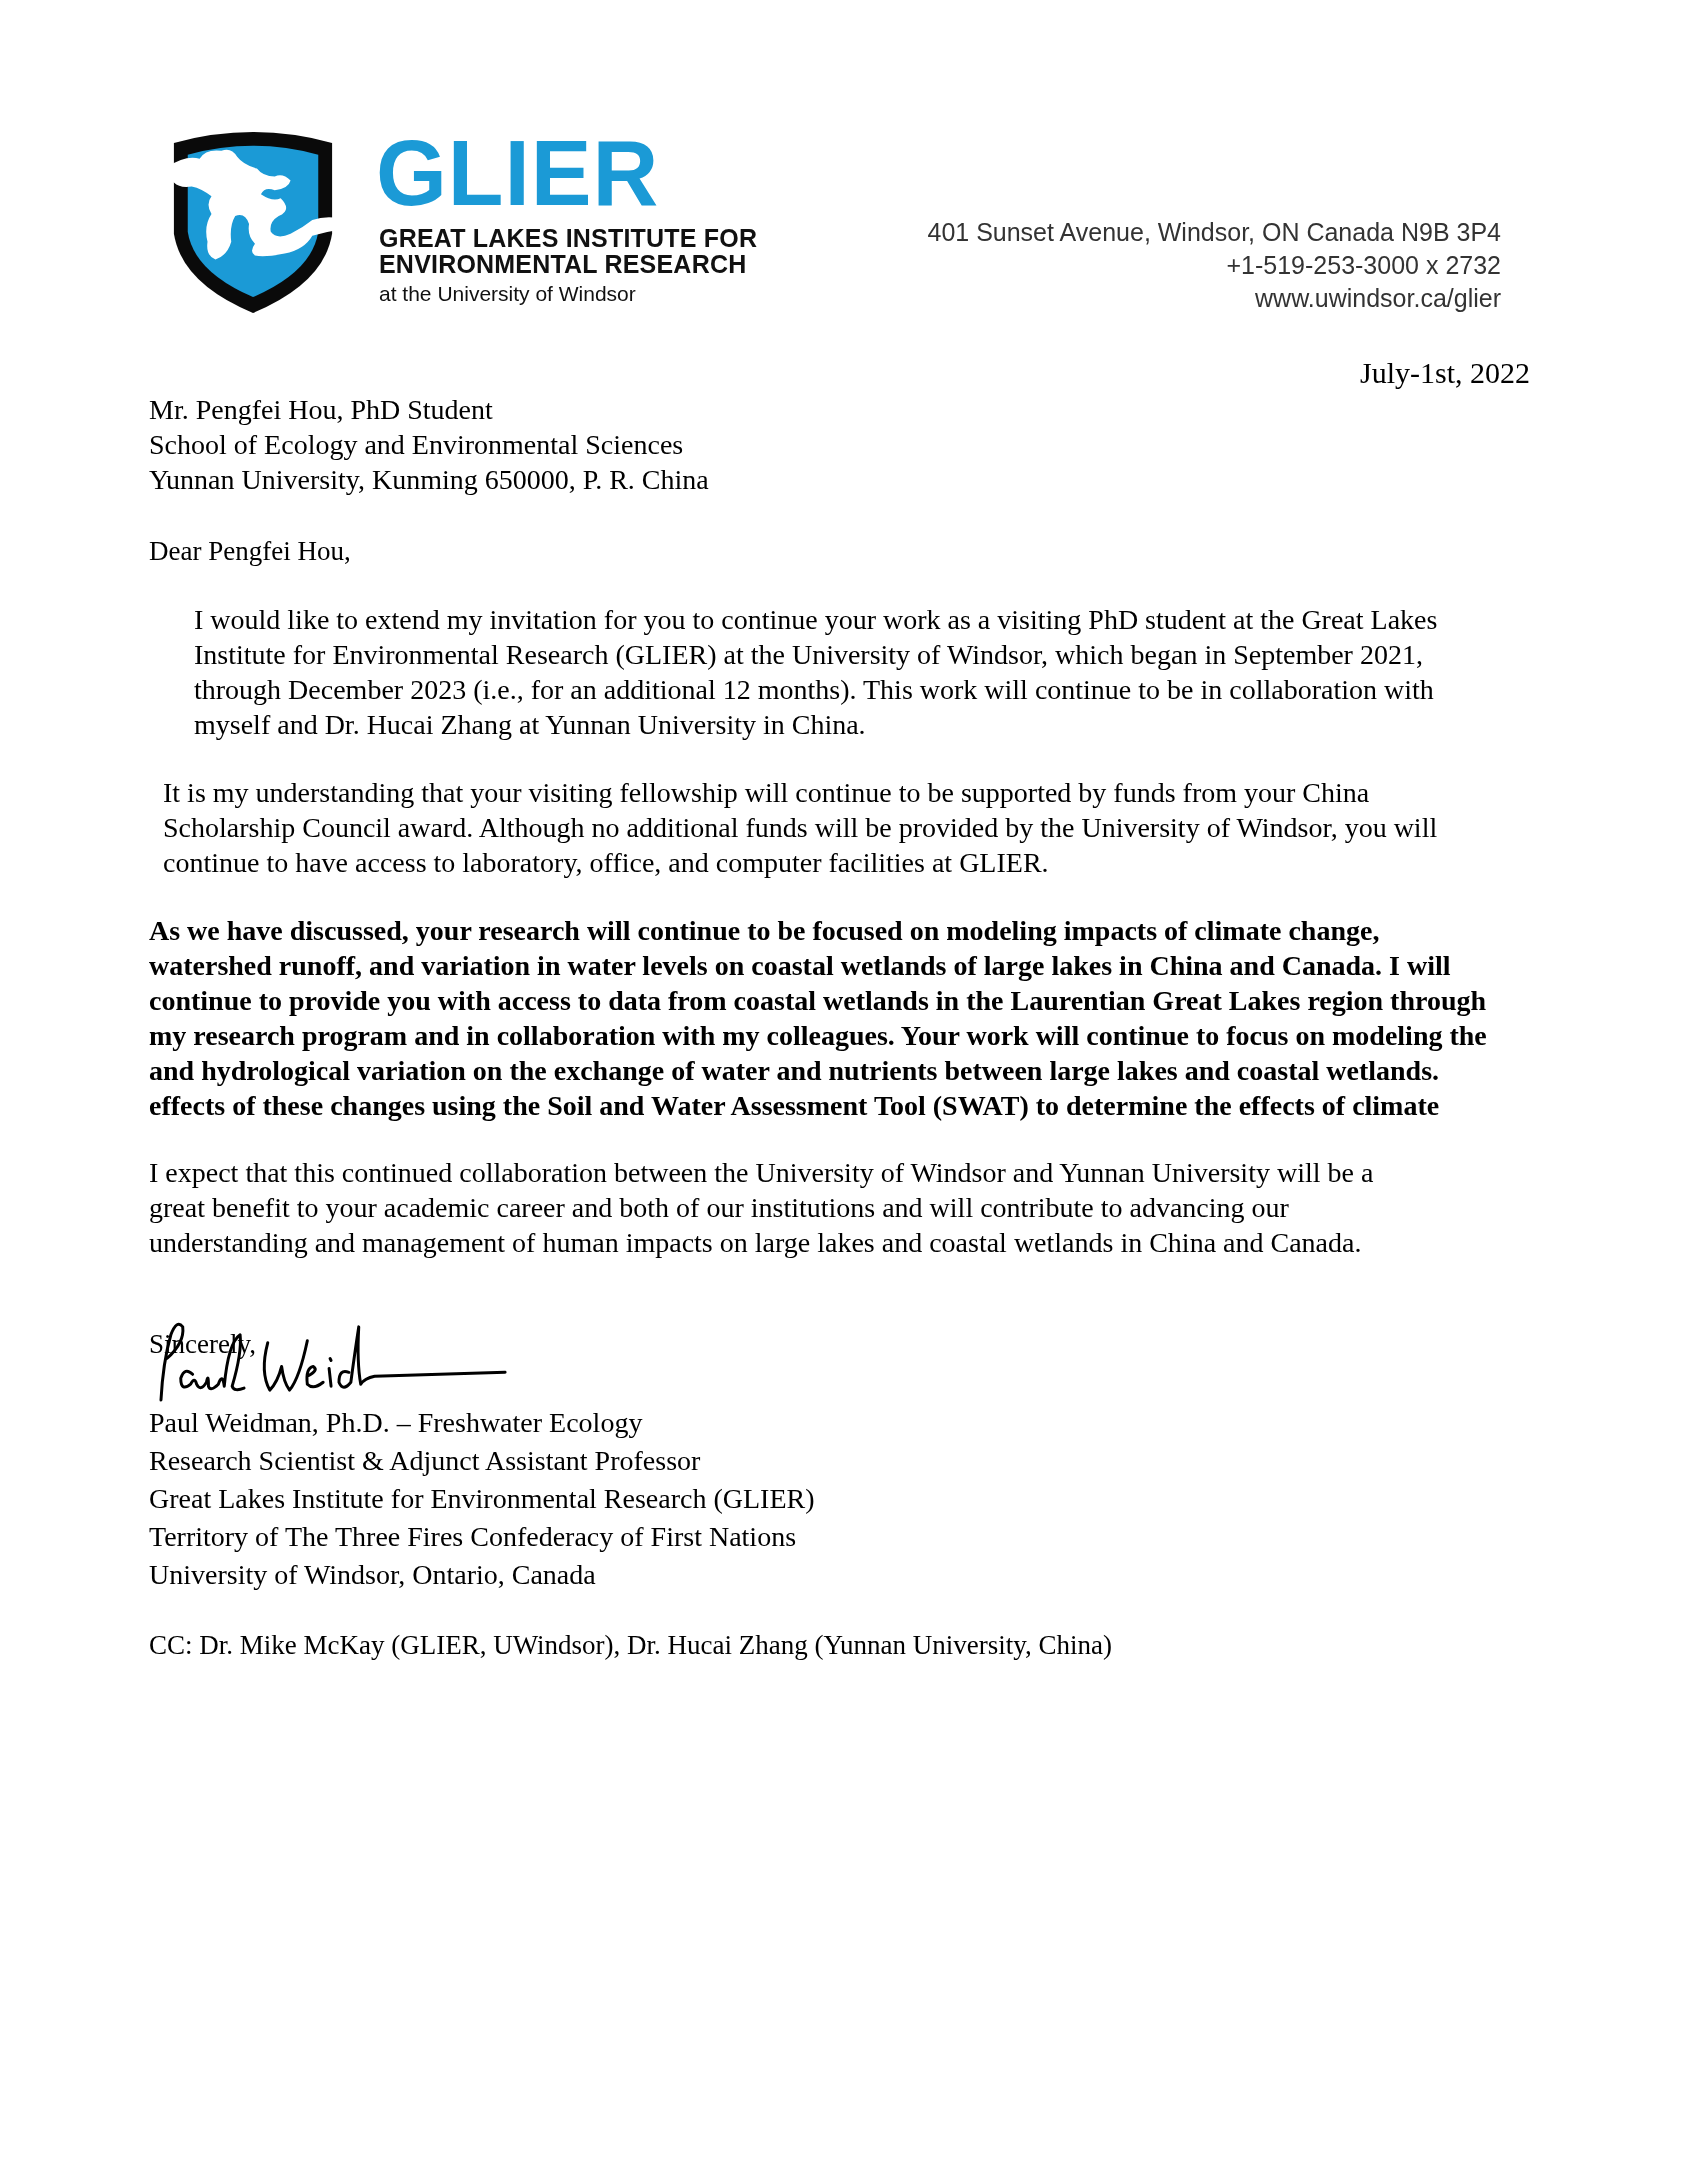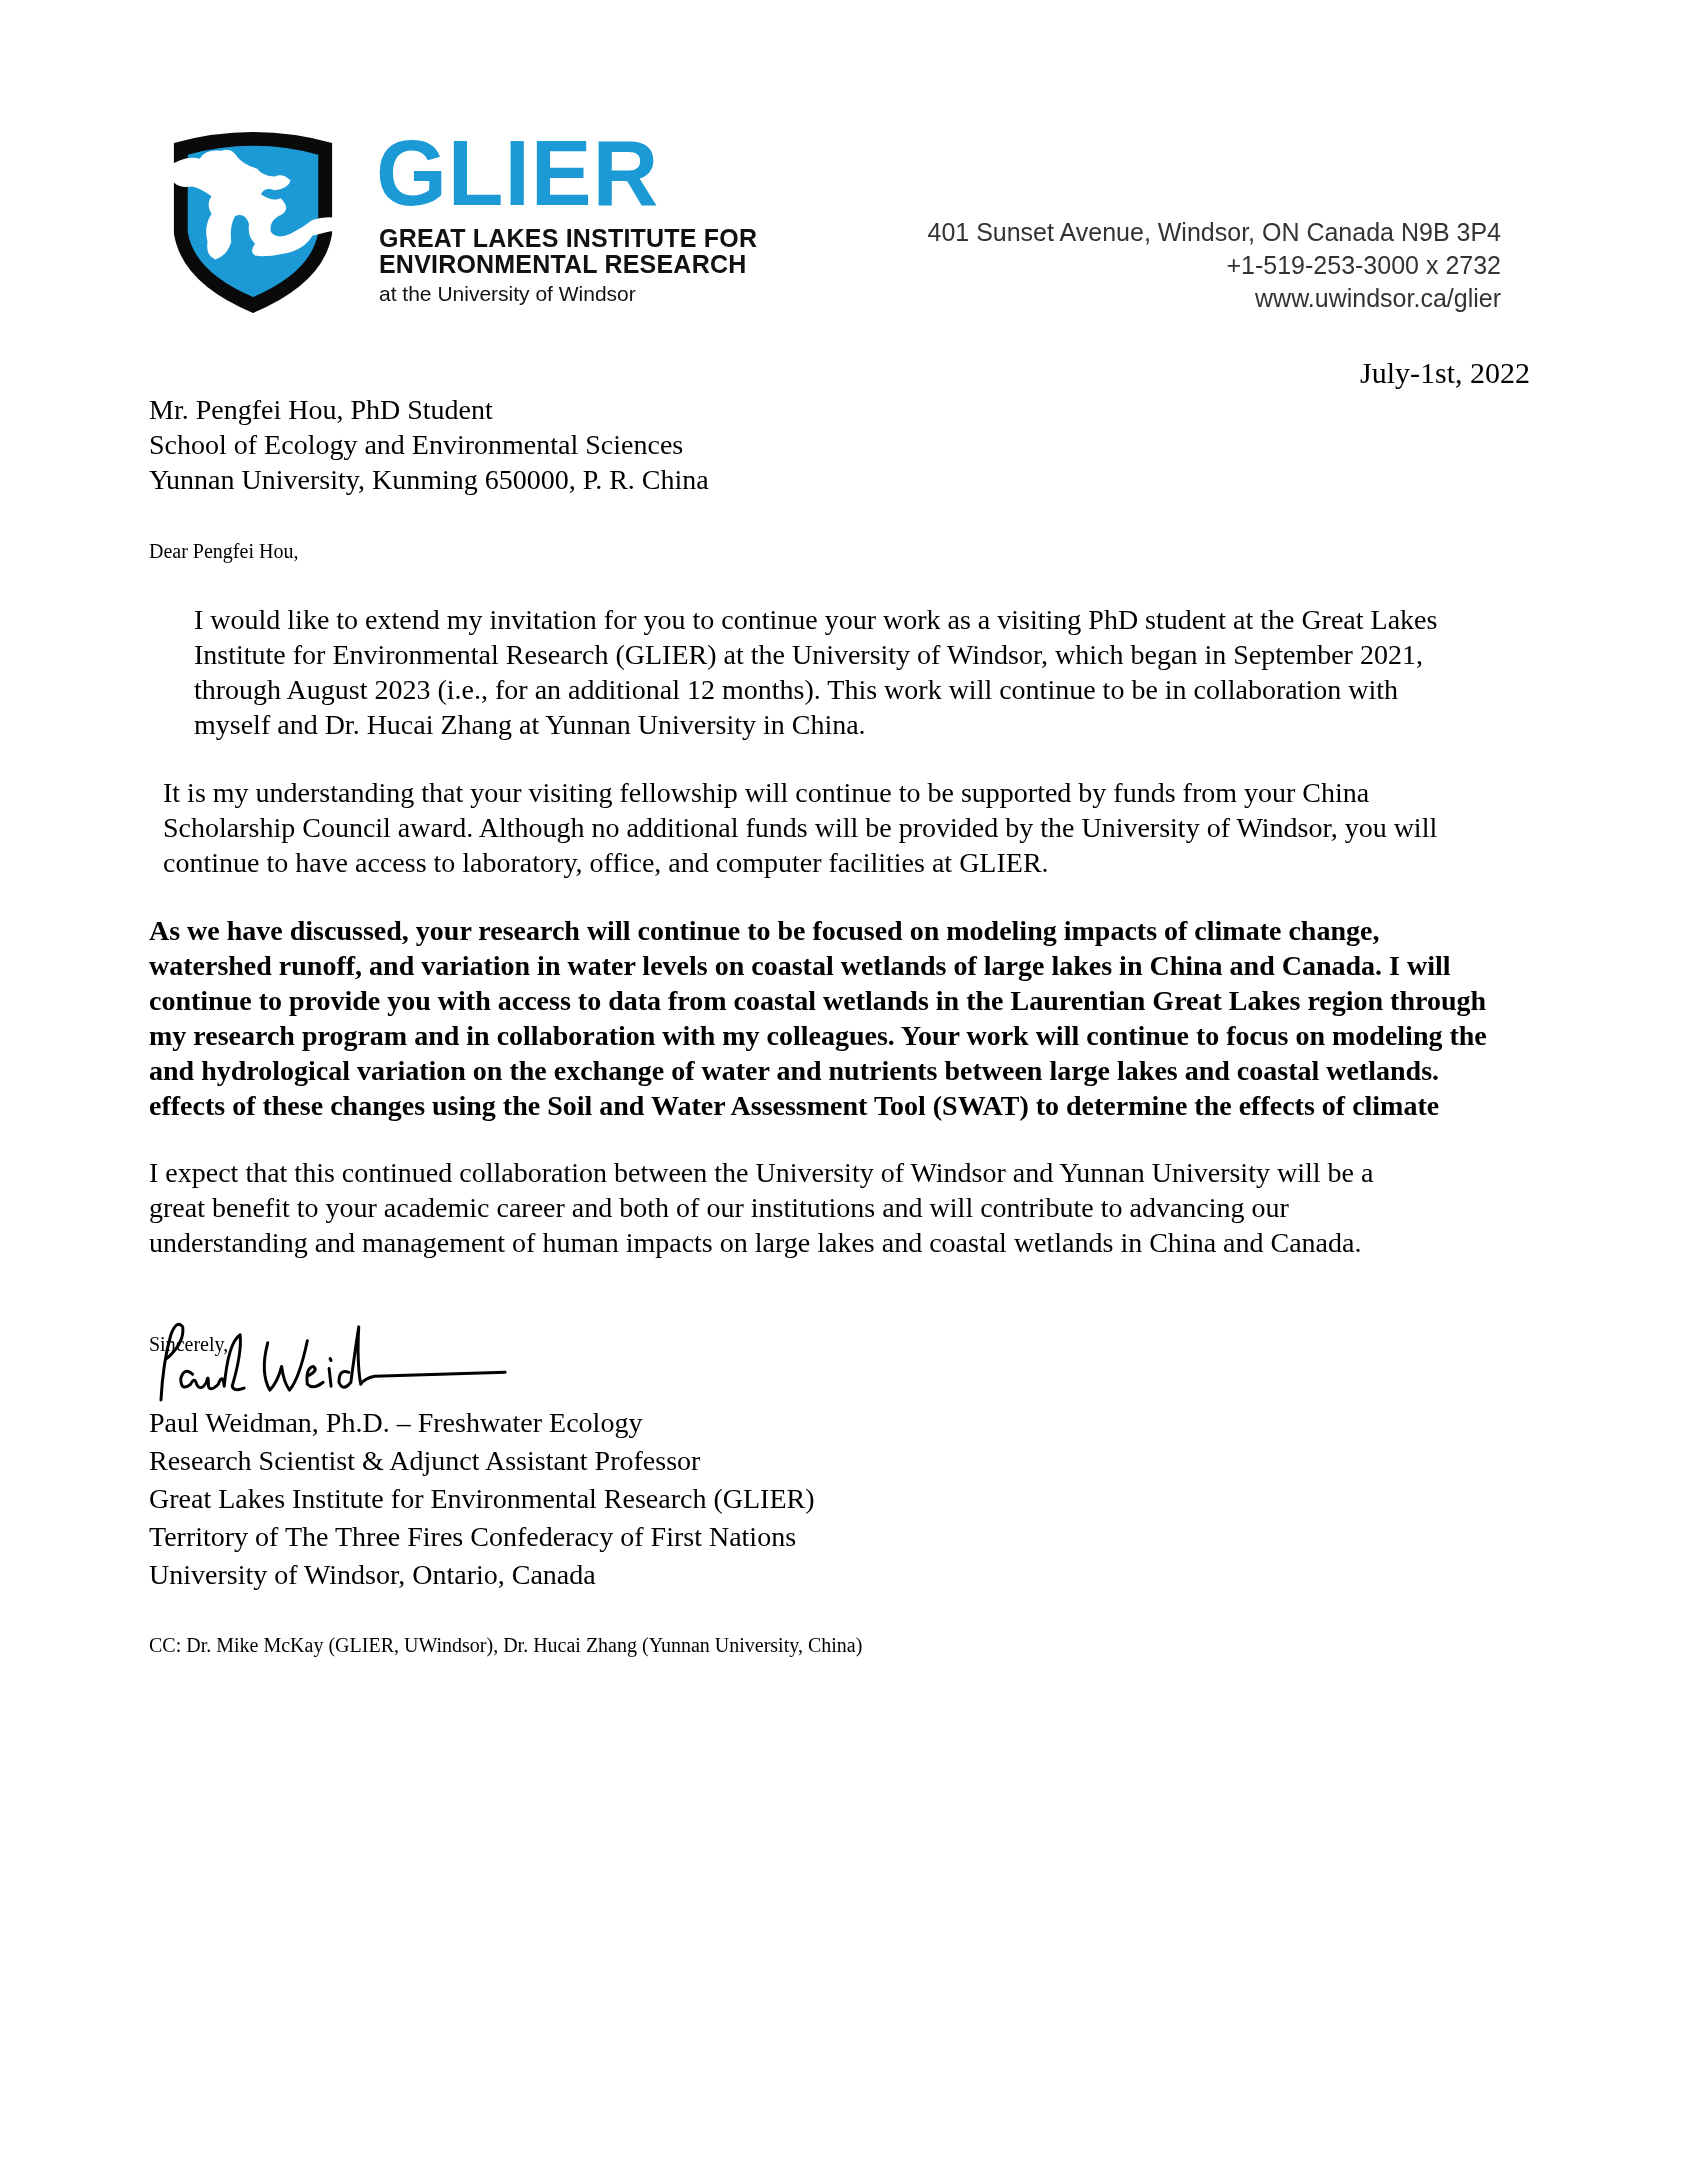--- a/index.html
+++ b/index.html
@@ -15,21 +15,21 @@
   #logo-sub2 { top: 252px; }
   #logo-sub3 { left: 379px; top: 283px; font-size: 21px; color: #111; line-height: 1; }
 
   .addr { right: 182px; font-size: 25px; color: #333; line-height: 1; text-align: right; white-space: nowrap; }
   #addr1 { top: 220px; }
   #addr2 { top: 253px; }
   #addr3 { top: 286px; }
 
   #date { right: 153px; top: 358px; font-size: 30px; line-height: 1; white-space: nowrap; }
 
-  .line { left: 149px; font-size: 20px; line-height: 35px; white-space: nowrap; }
+  .line { left: 149px; font-size: 27px; line-height: 35px; white-space: nowrap; }
   .block { position: absolute; left: 149px; font-size: 28px; line-height: 35px; }
   .block div { white-space: nowrap; }
 
   #recipient { top: 392px; }
   #salutation { top: 534px; }
   #para1 { top: 602px; margin-left: 45px; }
   #para2 { top: 775px; margin-left: 14px; }
   #para3 { top: 913px; font-weight: bold; }
   #para4 { top: 1155px; }
   #closing { top: 1327px; }
@@ -60,21 +60,21 @@
   <div>Mr. Pengfei Hou, PhD Student</div>
   <div>School of Ecology and Environmental Sciences</div>
   <div>Yunnan University, Kunming 650000, P. R. China</div>
 </div>
 
 <div id="salutation" class="abs serif line">Dear Pengfei Hou,</div>
 
 <div id="para1" class="block serif">
   <div>I would like to extend my invitation for you to continue your work as a visiting PhD student at the Great Lakes</div>
   <div>Institute for Environmental Research (GLIER) at the University of Windsor, which began in September 2021,</div>
-  <div>through August 2023 (i.e., for an additional 12 months). This work will continue to be in collaboration with</div>
+  <div>through December 2023 (i.e., for an additional 12 months). This work will continue to be in collaboration with</div>
   <div>myself and Dr. Hucai Zhang at Yunnan University in China.</div>
 </div>
 
 <div id="para2" class="block serif">
   <div>It is my understanding that your visiting fellowship will continue to be supported by funds from your China</div>
   <div>Scholarship Council award. Although no additional funds will be provided by the University of Windsor, you will</div>
   <div>continue to have access to laboratory, office, and computer facilities at GLIER.</div>
 </div>
 
 <div id="para3" class="block serif">

